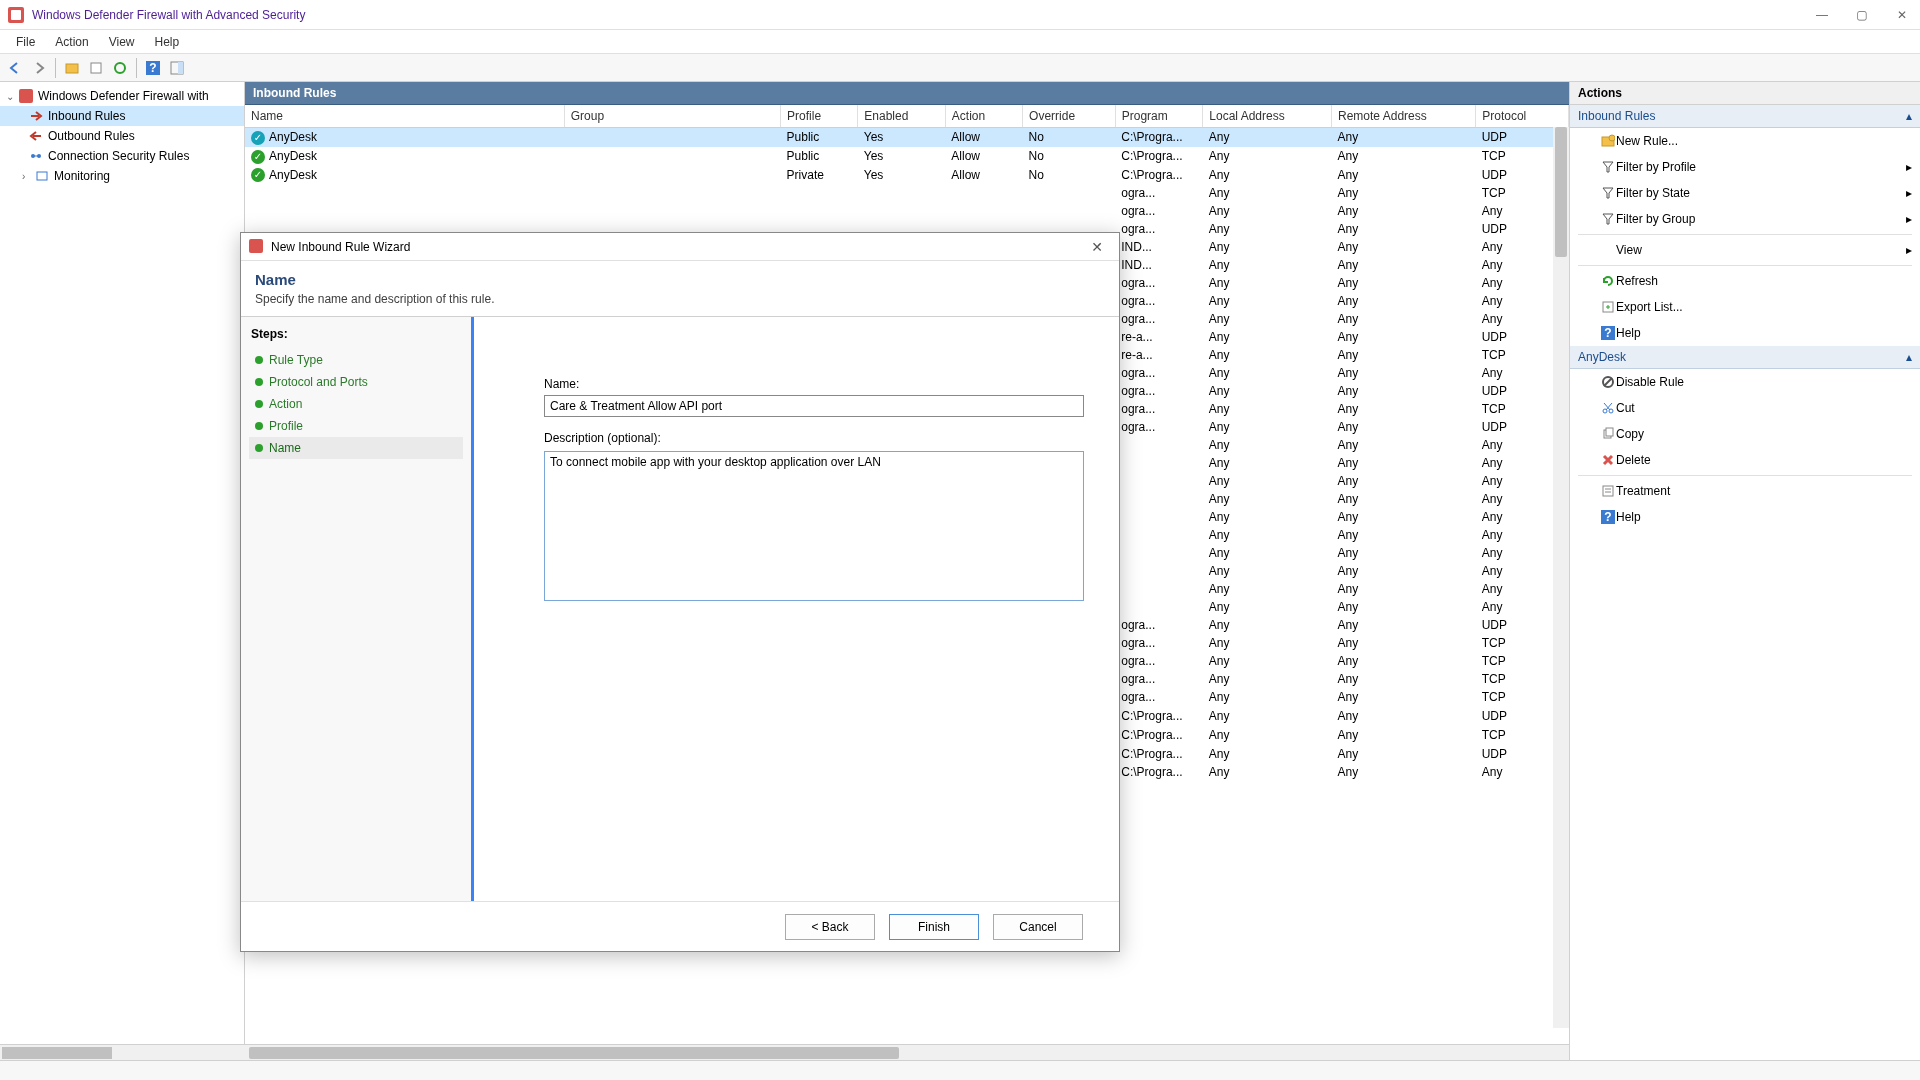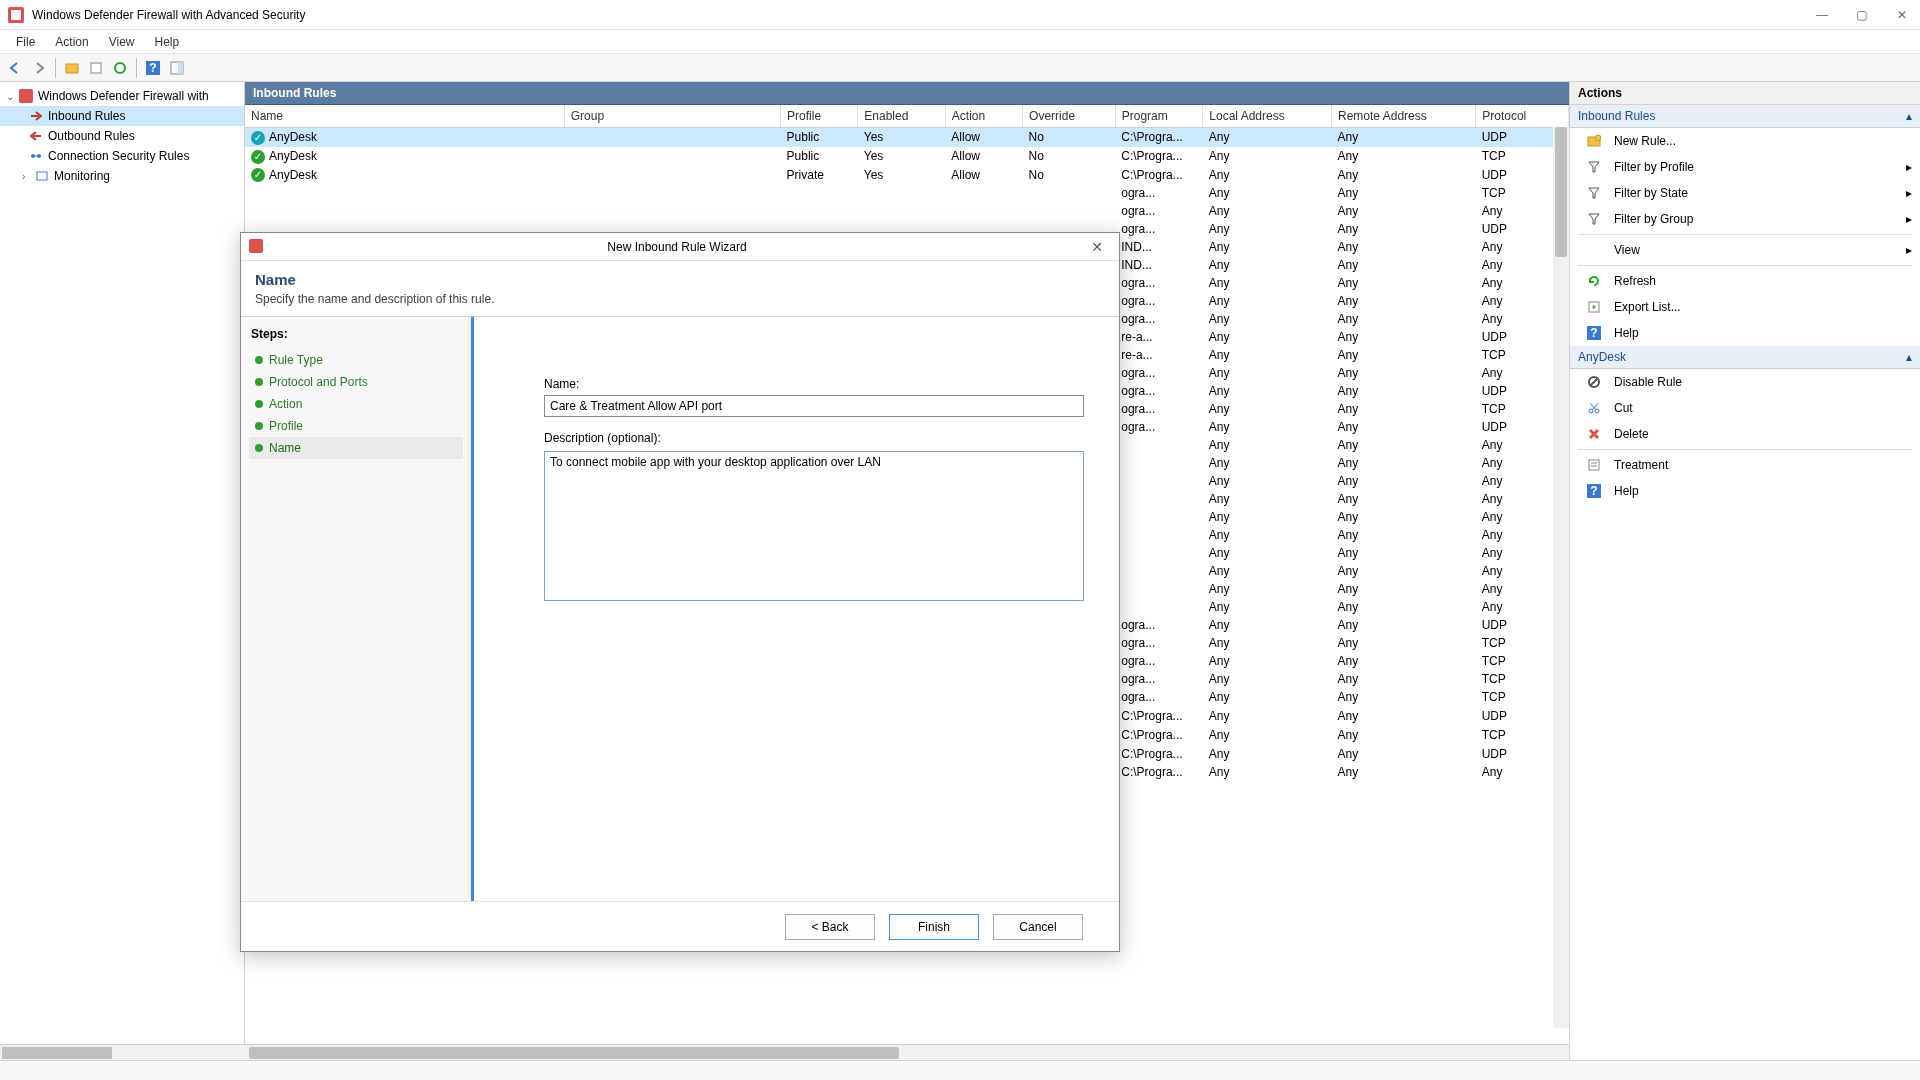--- a/index.html
+++ b/index.html
@@ -1,21 +1,21 @@
 <!DOCTYPE html>
 <html><head>
 <meta charset="utf-8">
 <style>
 * { margin: 0; padding: 0; box-sizing: border-box; font-family: "Segoe UI", Tahoma, sans-serif; font-size: 12px; }
 body { background: #fff; width: 1920px; height: 1080px; overflow: hidden; position: relative; }
 
 
 .titlebar { height: 30px; display: flex; align-items: center; padding: 0 8px; border-bottom: 1px solid #e0e0e0; }
 .titlebar .app-icon { width: 16px; height: 16px; margin-right: 8px; }
-.titlebar .title { flex: 1; color: #000000; }
+.titlebar .title { flex: 1; color: #4c1d95; }
 .titlebar .win-controls { display: flex; gap: 20px; }
 .titlebar .win-controls span { width: 20px; text-align: center; color: #666; cursor: default; }
 
 
 .menubar { height: 24px; display: flex; align-items: center; padding: 0 6px; border-bottom: 1px solid #e0e0e0; }
 .menubar span { padding: 3px 10px; color: #333; }
 
 
 .toolbar { height: 28px; display: flex; align-items: center; padding: 0 4px; border-bottom: 1px solid #d0d0d0; background: #f7f7f7; gap: 2px; }
 .tool-btn { width: 22px; height: 22px; display: flex; align-items: center; justify-content: center; border: 1px solid transparent; }
@@ -47,29 +47,29 @@
 .vscroll { position:absolute; right:0; top:22px; bottom:16px; width:16px; background:#f0f0f0;}
 .vscroll .thumb { position:absolute; top:0; left:2px; width:12px; height:130px; background:#c0c0c0; border-radius:2px;}
 
 .tree-hscroll { height:16px; background:#f0f0f0; border-top:1px solid #d0d0d0; position:absolute; bottom:20px; left:0; width:245px;}
 .tree-hscroll .thumb{ position:absolute; left:2px; top:2px; height:12px; width:110px; background:#c0c0c0;}
 
 
 .actions { width: 350px; background:#fff; }
 .actions-header { background:#f0f0f0; padding:4px 8px; font-weight:bold; border-bottom:1px solid #d0d0d0;}
 .actions-section-title { background:#e8eef6; padding:4px 8px; color:#1a4d8f; border-bottom:1px solid #c0d0e0; display:flex; justify-content:space-between; align-items:center;}
-.action-item { display:flex; align-items:center; padding:5px 8px 5px 16px; gap:12px; }
+.action-item { display:flex; align-items:center; padding:5px 8px 5px 16px; gap:0;margin-left:14px; }
 .action-item .aicon { width:16px; height:16px; display:inline-flex; align-items:center; justify-content:center;}
 .action-sep { height:1px; background:#e0e0e0; margin:2px 8px;}
 
 
 .wizard { position:absolute; left:240px; top:232px; width:880px; height:720px; background:#fff; border:1px solid #888; box-shadow:0 4px 20px rgba(0,0,0,.25); display:flex; flex-direction:column; z-index:50;}
 .wizard-title { height:28px; display:flex; align-items:center; padding:0 8px; border-bottom:1px solid #e0e0e0;}
 .wizard-title .wicon{width:16px;height:16px;margin-right:6px;}
-.wizard-title .wtxt{flex:1;text-align:center;}
+.wizard-title .wtxt{flex:1;}
 .wizard-title .wclose{width:28px;text-align:center;font-size:14px;color:#555;}
 .wizard-head { padding:10px 14px; border-bottom:1px solid #d0d0d0;}
 .wizard-head h2{font-size:15px;font-weight:bold;color:#2a4a7a;margin-bottom:4px;}
 .wizard-head p{color:#404040;}
 .wizard-body { flex:1; display:flex;}
 .steps { width:233px; background:#f8f8f8; border-right:3px solid #3b82f6; padding:10px 8px;}
 .steps h4{font-weight:bold; margin-bottom:8px; padding-left:2px;}
 .step{display:flex;align-items:center;padding:4px 6px;gap:6px;}
 .step.done a{color:#2a7a2a;}
 .step.done .dot{background:#2ca02c;}
@@ -772,20 +772,29 @@
         </div>
         <div class="action-item">
           <span class="aicon">
             <svg width="14" height="14">
               <circle cx="4" cy="10" r="2" fill="none" stroke="#3a7ad0"></circle>
               <circle cx="10" cy="10" r="2" fill="none" stroke="#3a7ad0"></circle>
               <path d="M5 9 L11 2 M9 9 L3 2" stroke="#3a7ad0"></path>
             </svg>
           </span>
           <span>Cut</span>
+        </div>
+        <div class="action-item">
+          <span class="aicon">
+            <svg width="14" height="14">
+              <rect x="3" y="3" width="7" height="8" fill="#fff" stroke="#888"></rect>
+              <rect x="5" y="1" width="7" height="8" fill="#fff" stroke="#888"></rect>
+            </svg>
+          </span>
+          <span>Copy</span>
         </div>
         <div class="action-item">
           <span class="aicon">
             <svg width="14" height="14">
               <path d="M3 3 L11 11 M11 3 L3 11" stroke="#d9534f" stroke-width="3"></path>
             </svg>
           </span>
           <span>Delete</span>
         </div>
         <div class="action-sep"></div>

